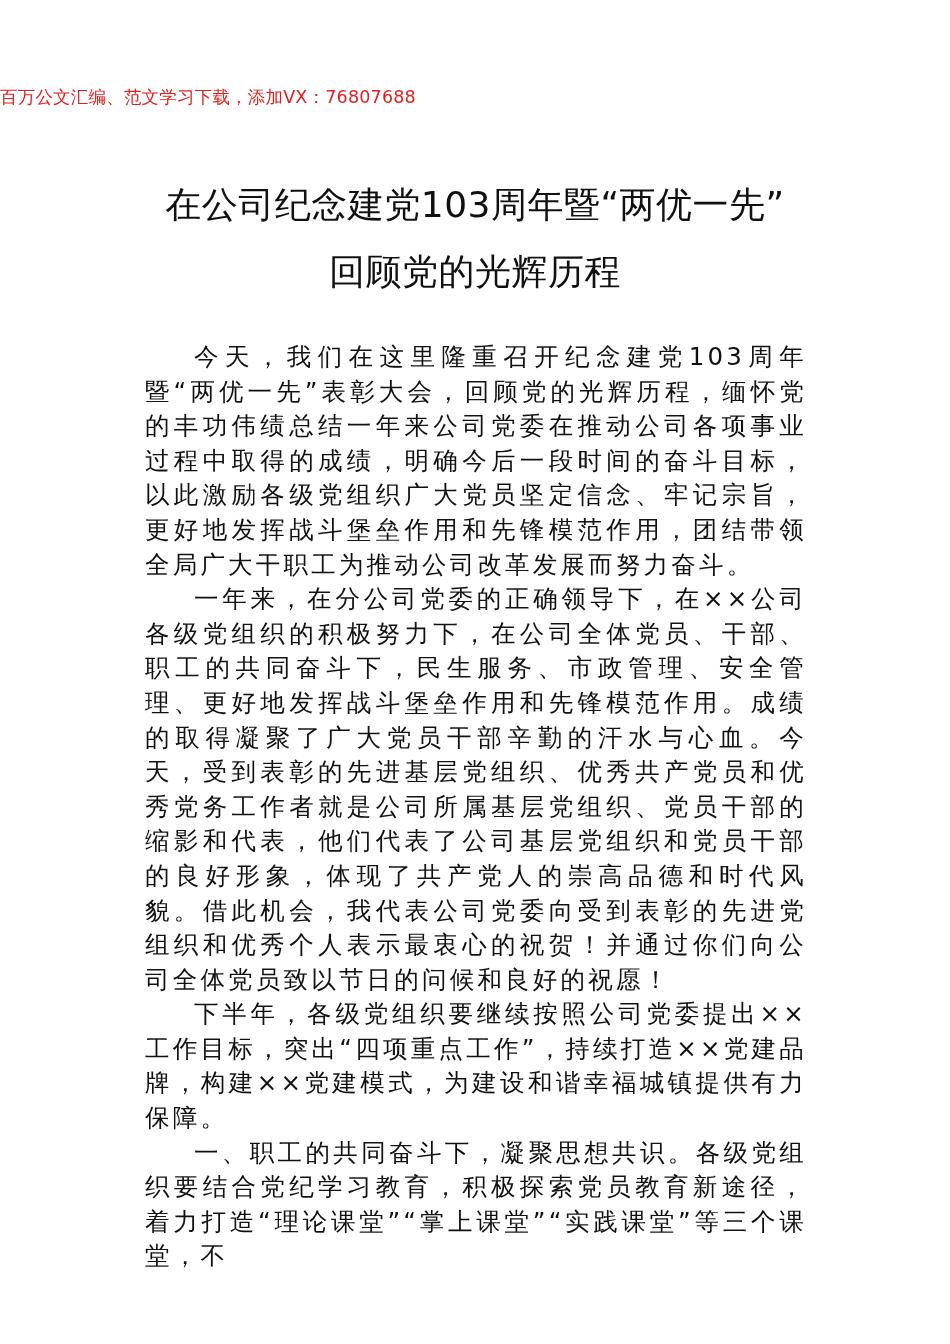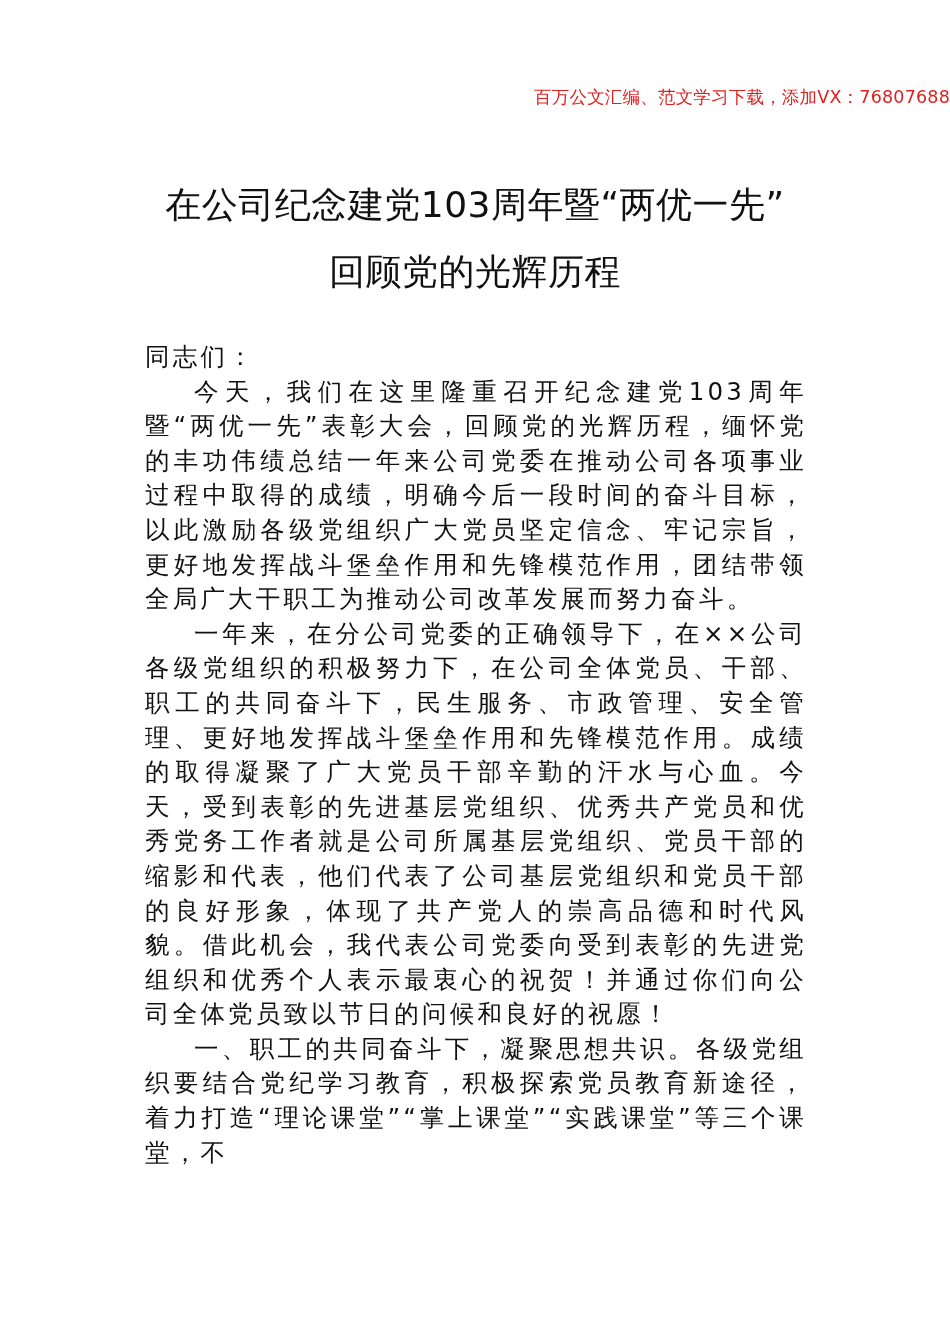--- a/index.html
+++ b/index.html
@@ -1,35 +1,35 @@
 <!DOCTYPE html>
 <html><head>
 <meta charset="utf-8">
 <style>
   html, body { margin: 0; padding: 0; background: #ffffff; }
   body { width: 950px; height: 1344px; position: relative; overflow: hidden;
          font-family: "DejaVu Sans", "Liberation Sans", sans-serif; color: #000; }
-  .header { position: absolute; top: 84px; left: 0; width: 950px; text-align: right;
+  .header { position: absolute; top: 84px; left: 0; width: 950px; text-align: left;
             font-size: 17.5px; color: #e0201e; letter-spacing: 0.2px; line-height: 26px; }
   .title { position: absolute; left: 0; width: 950px; text-align: center;
            font-size: 36px; line-height: 44px; color: #111; letter-spacing: 0.5px; }
   .title.l1 { top: 183px; }
   .title.l2 { top: 250px; }
   .body { position: absolute; top: 340px; left: 145px; width: 662px;
           font-size: 24.5px; line-height: 34.6px; color: #111; }
   .body p { margin: 0; text-align: justify; text-align-last: left; letter-spacing: 3.2px; }
   .body p.indent { text-indent: 49px; }
   .body .salutation { text-indent: 0; }
 </style>
 </head>
 <body>
 
 <div class="header">百万公文汇编、范文学习下载，添加VX：76807688</div>
 
 <div class="title l1">在公司纪念建党103周年暨“两优一先”</div>
 <div class="title l2">回顾党的光辉历程</div>
 
 <div class="body">
-  <p class="salutation">同志们：</p>
   <p class="indent">今天，我们在这里隆重召开纪念建党103周年暨“两优一先”表彰大会，回顾党的光辉历程，缅怀党的丰功伟绩总结一年来公司党委在推动公司各项事业过程中取得的成绩，明确今后一段时间的奋斗目标，以此激励各级党组织广大党员坚定信念、牢记宗旨，更好地发挥战斗堡垒作用和先锋模范作用，团结带领全局广大干职工为推动公司改革发展而努力奋斗。</p>
   <p class="indent">一年来，在分公司党委的正确领导下，在××公司各级党组织的积极努力下，在公司全体党员、干部、职工的共同奋斗下，民生服务、市政管理、安全管理、更好地发挥战斗堡垒作用和先锋模范作用。成绩的取得凝聚了广大党员干部辛勤的汗水与心血。今天，受到表彰的先进基层党组织、优秀共产党员和优秀党务工作者就是公司所属基层党组织、党员干部的缩影和代表，他们代表了公司基层党组织和党员干部的良好形象，体现了共产党人的崇高品德和时代风貌。借此机会，我代表公司党委向受到表彰的先进党组织和优秀个人表示最衷心的祝贺！并通过你们向公司全体党员致以节日的问候和良好的祝愿！</p>
+  <p class="indent">下半年，各级党组织要继续按照公司党委提出××工作目标，突出“四项重点工作”，持续打造××党建品牌，构建××党建模式，为建设和谐幸福城镇提供有力保障。</p>
   <p class="indent">一、职工的共同奋斗下，凝聚思想共识。各级党组织要结合党纪学习教育，积极探索党员教育新途径，着力打造“理论课堂”“掌上课堂”“实践课堂”等三个课堂，不</p>
 </div>
 
 </body></html>

